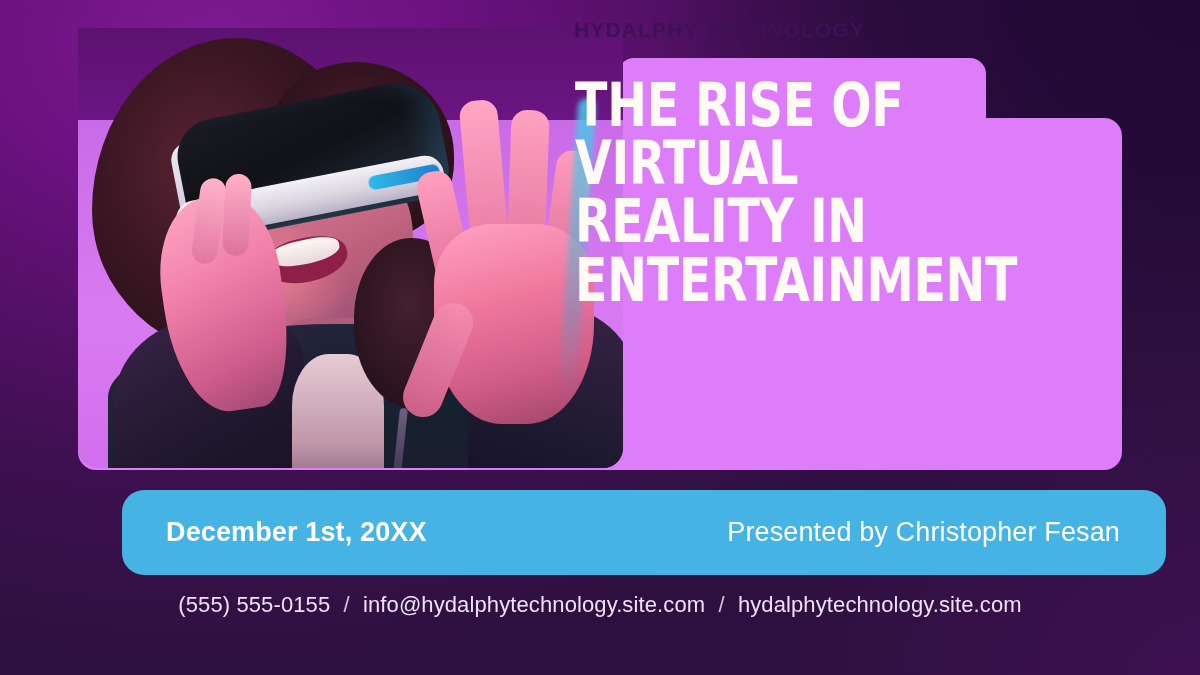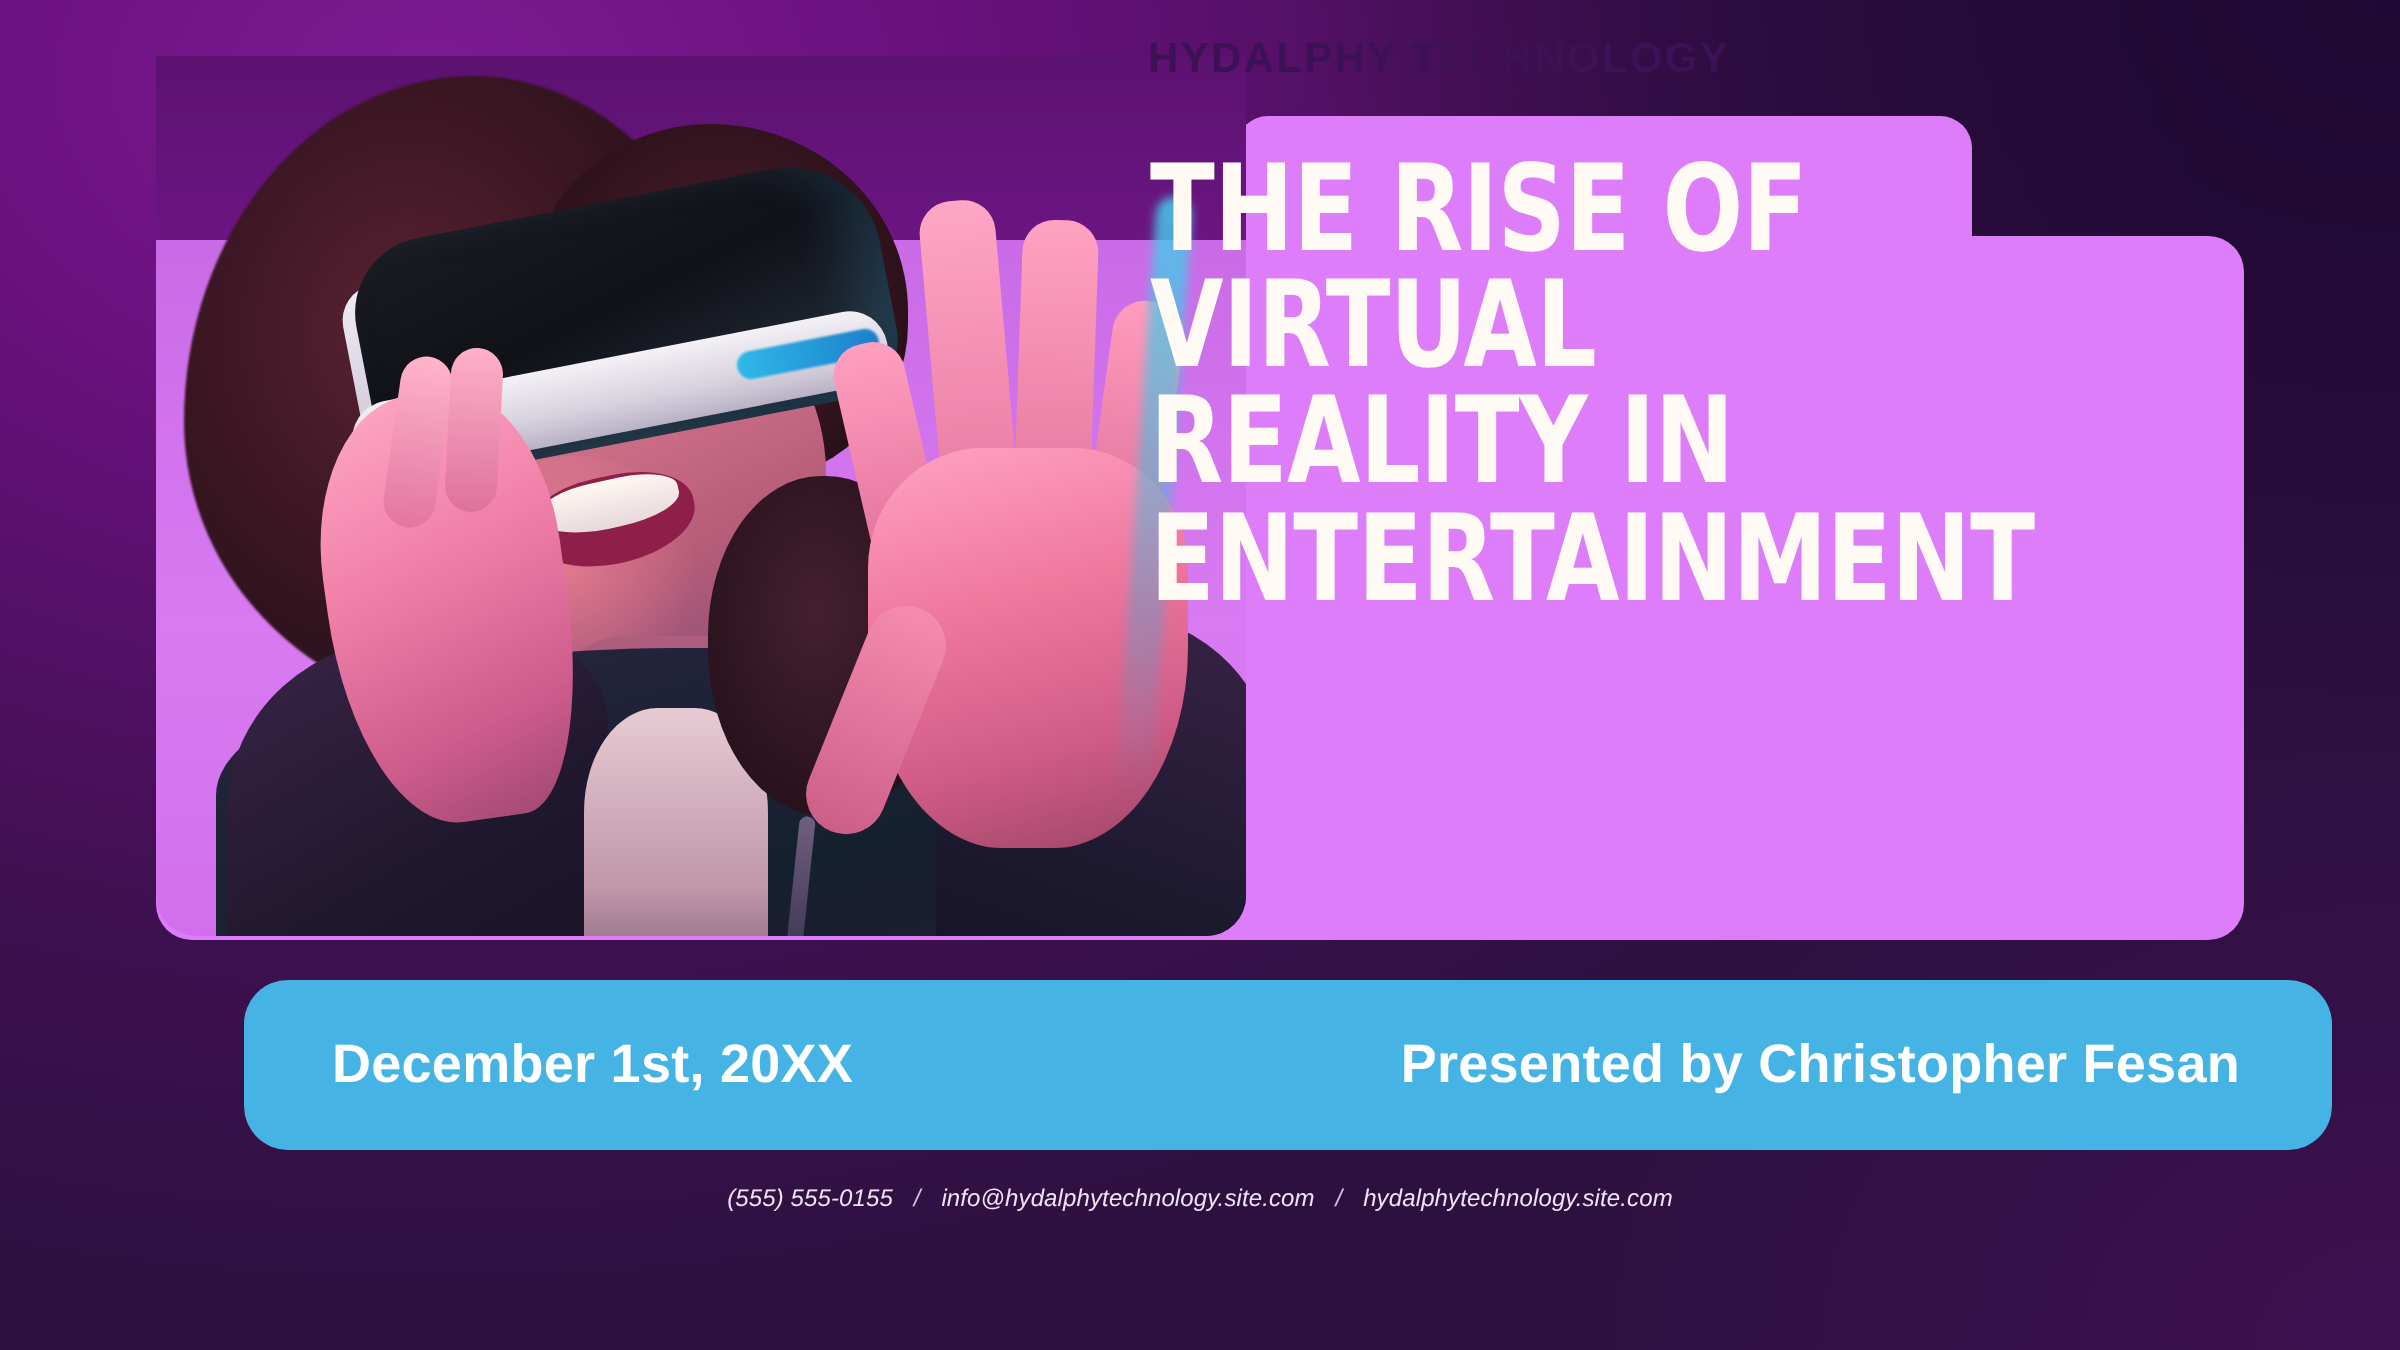--- a/index.html
+++ b/index.html
@@ -269,37 +269,36 @@
     color:#FFFFFF;
     font-size:27px;
     font-weight:bold;
     letter-spacing:0.005em;
     white-space:nowrap;
   }
   .bb-presenter {
     position:absolute; right:46px;
     color:#FFFFFF;
     font-size:27px;
-    font-weight:bold;
+    font-weight:normal;
     letter-spacing:0.005em;
     white-space:nowrap;
   }
 
   
   .footer {
     position:absolute;
     left:0; top:592px;
     width:1200px;
     text-align:center;
     z-index:6;
     color:#F0E2F5;
-    font-size:12px;
+    font-size:22px;
     letter-spacing:0.005em;
     white-space:nowrap;
-    font-style:italic;
   }
   .footer .sep { padding:0 7px; opacity:0.85; }
 </style>
 </head>
 <body>
 
 <div class="slide">
 
   <div class="panel-wrap">
     <div class="tab-top"></div>

